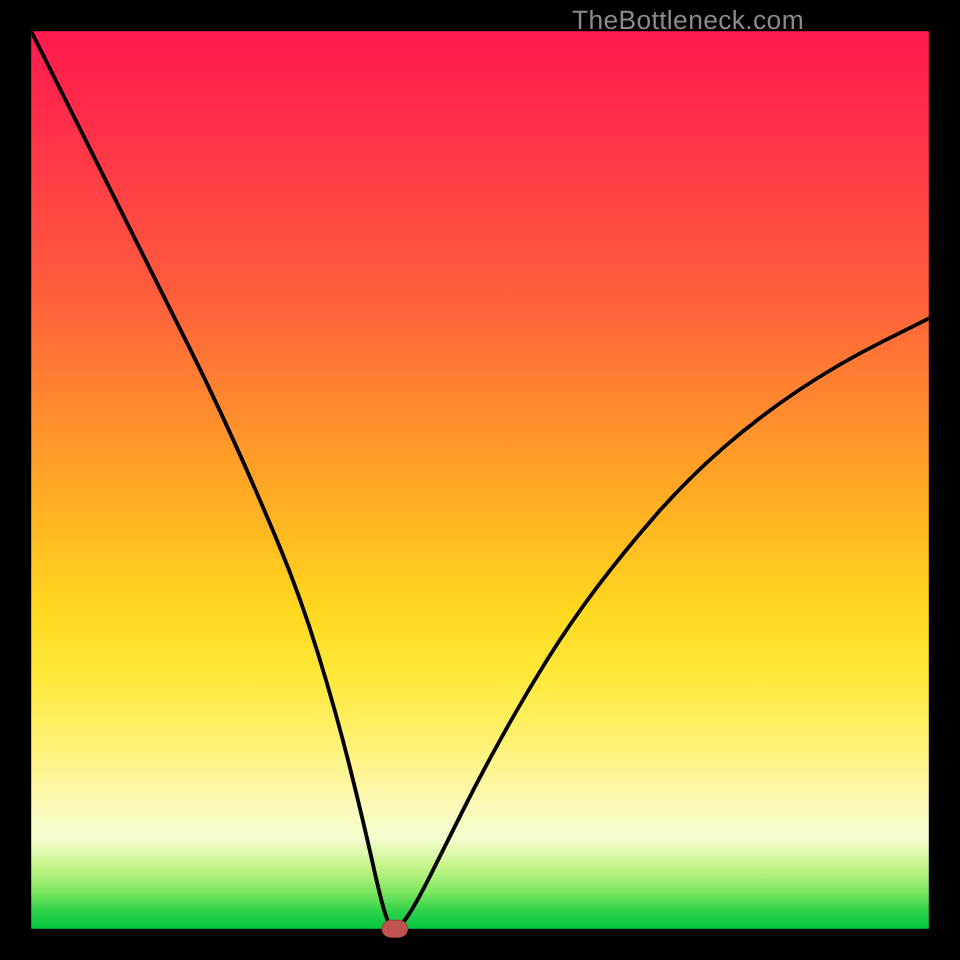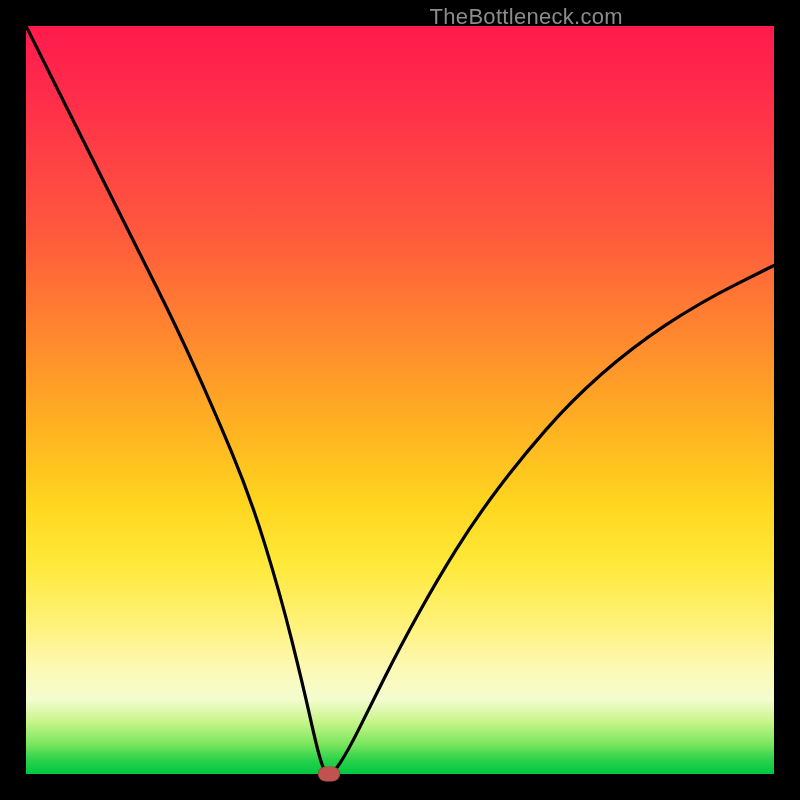--- a/index.html
+++ b/index.html
@@ -11,20 +11,21 @@
     overflow: hidden;
     font-family: Arial, Helvetica, sans-serif;
   }
   .frame {
     position: absolute;
     left: 0;
     top: 0;
     width: 637px;
     height: 800px;
     background: #000;
+    padding-left: 47px;
   }
   .plot-area {
     position: absolute;
     left: 26px;
     top: 26px;
     width: 748px;
     height: 748px;
     
     background: linear-gradient(to bottom,
       #ff1a4d 0%,

